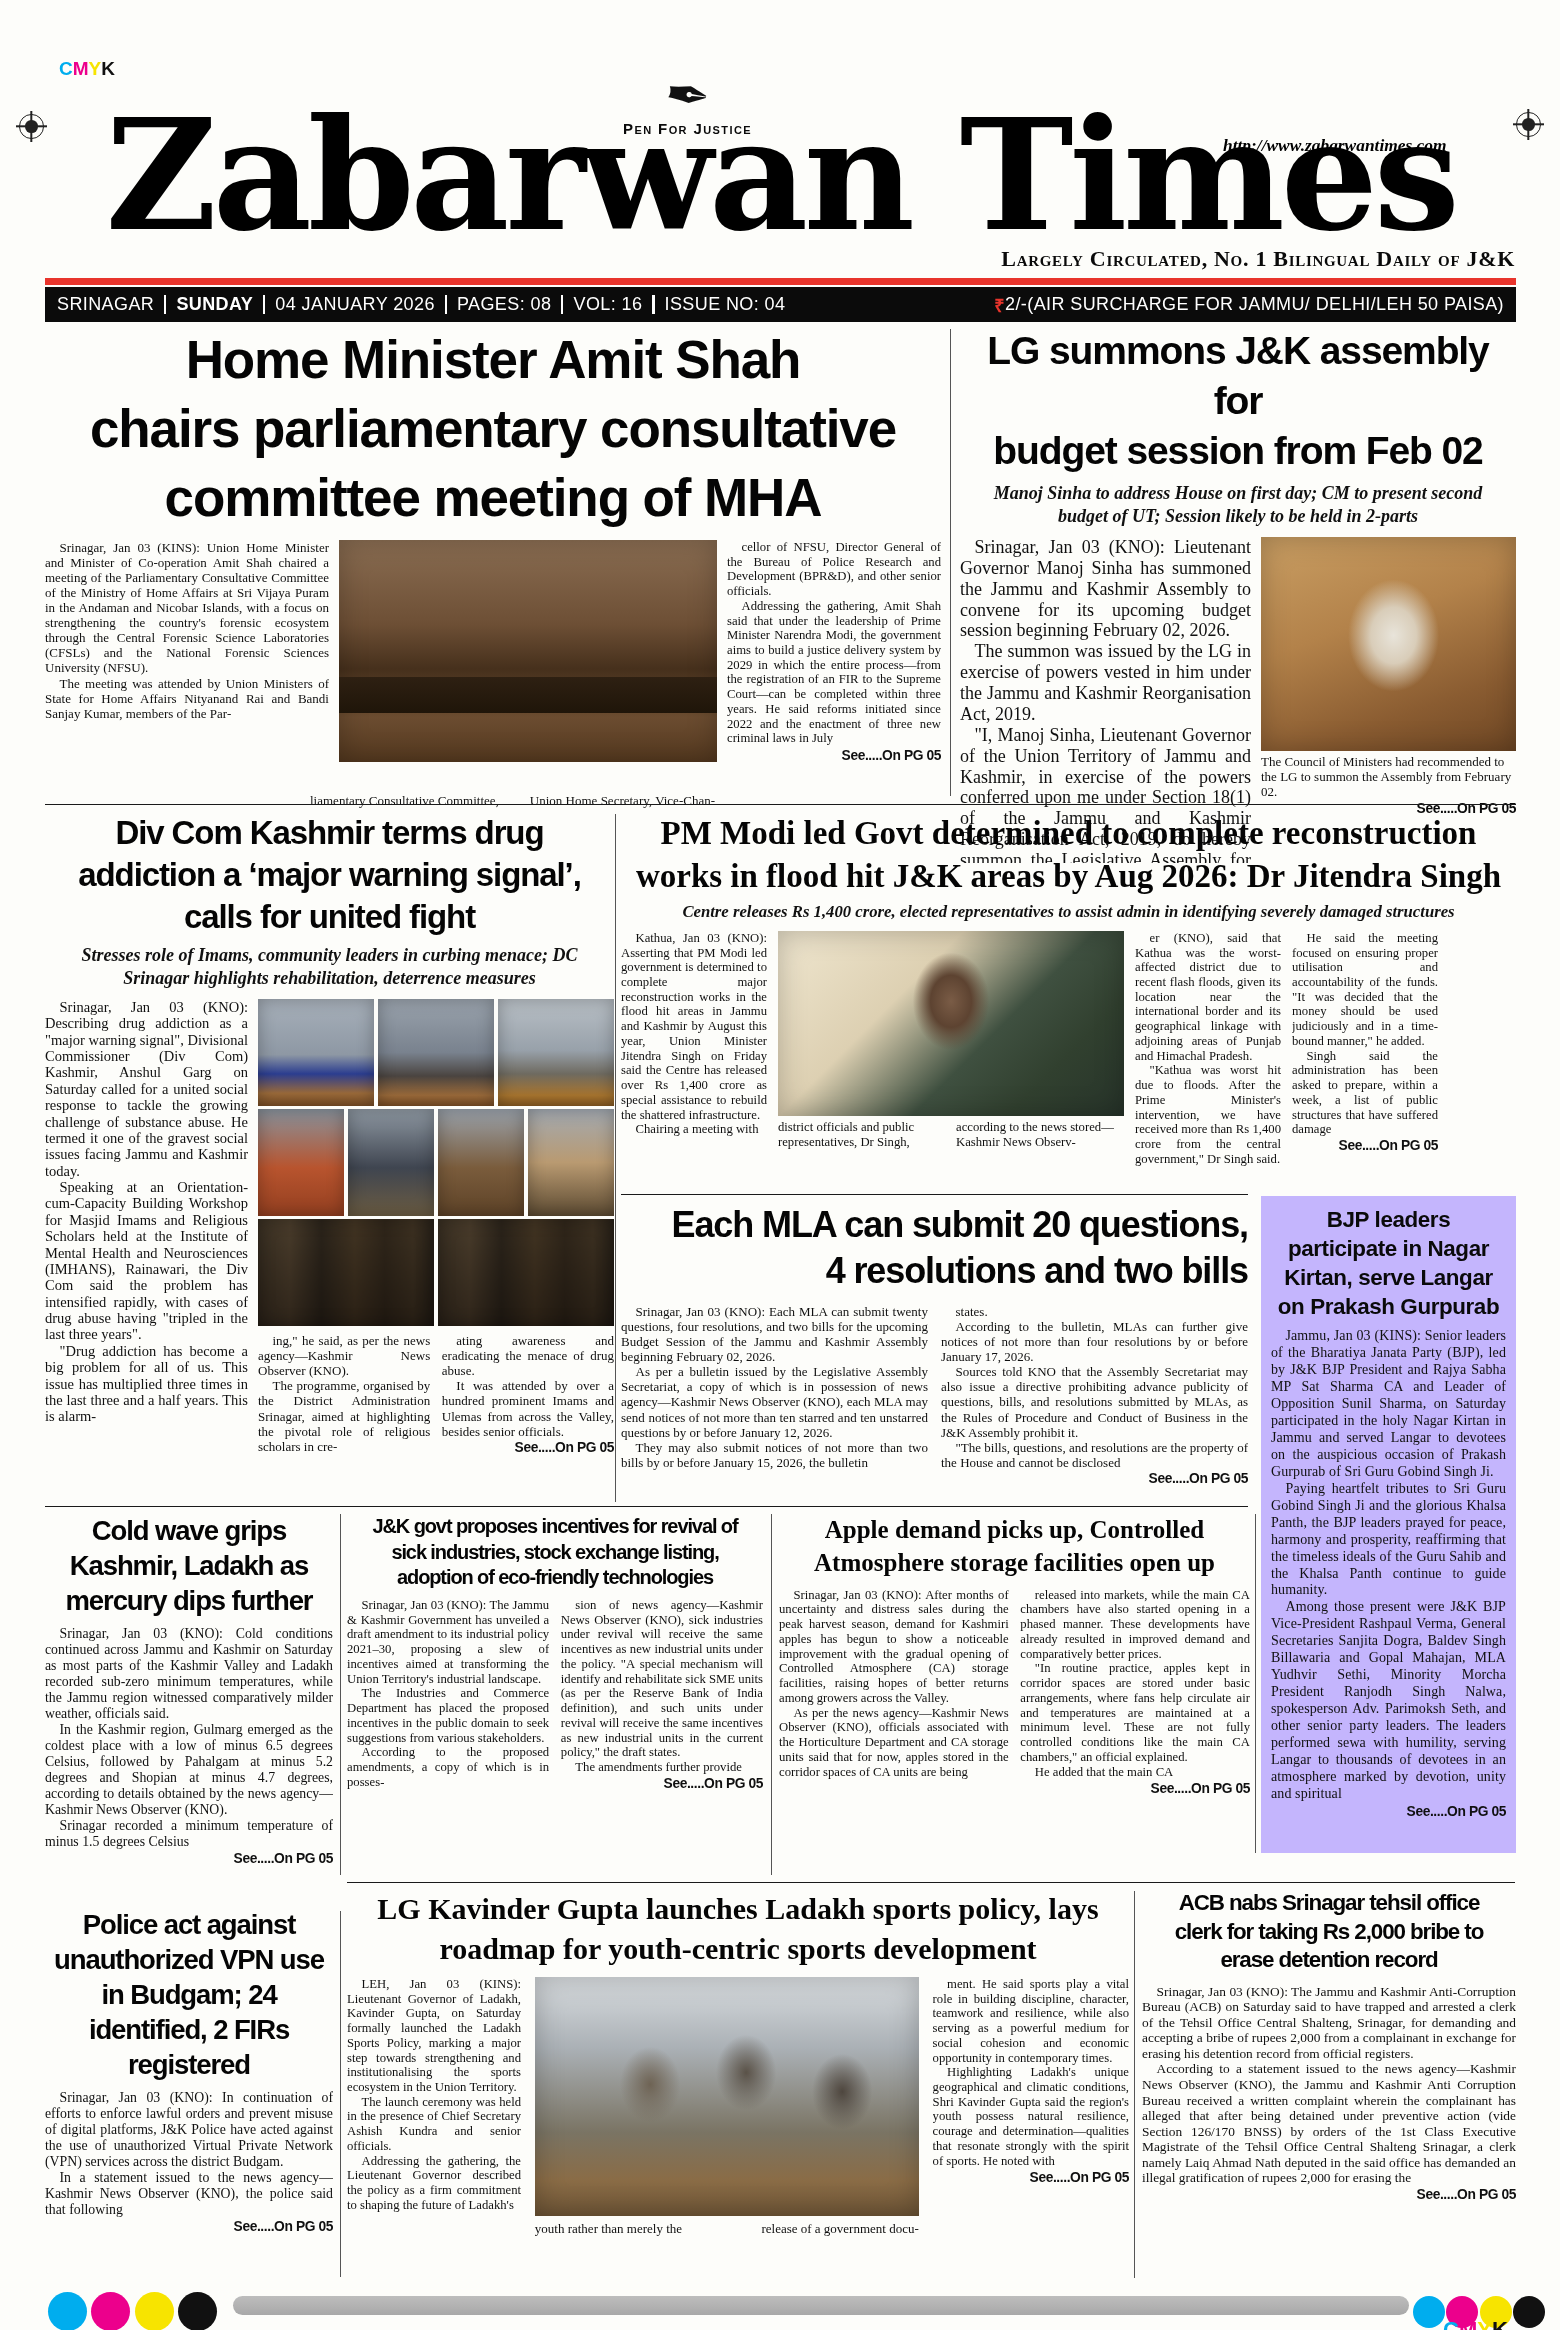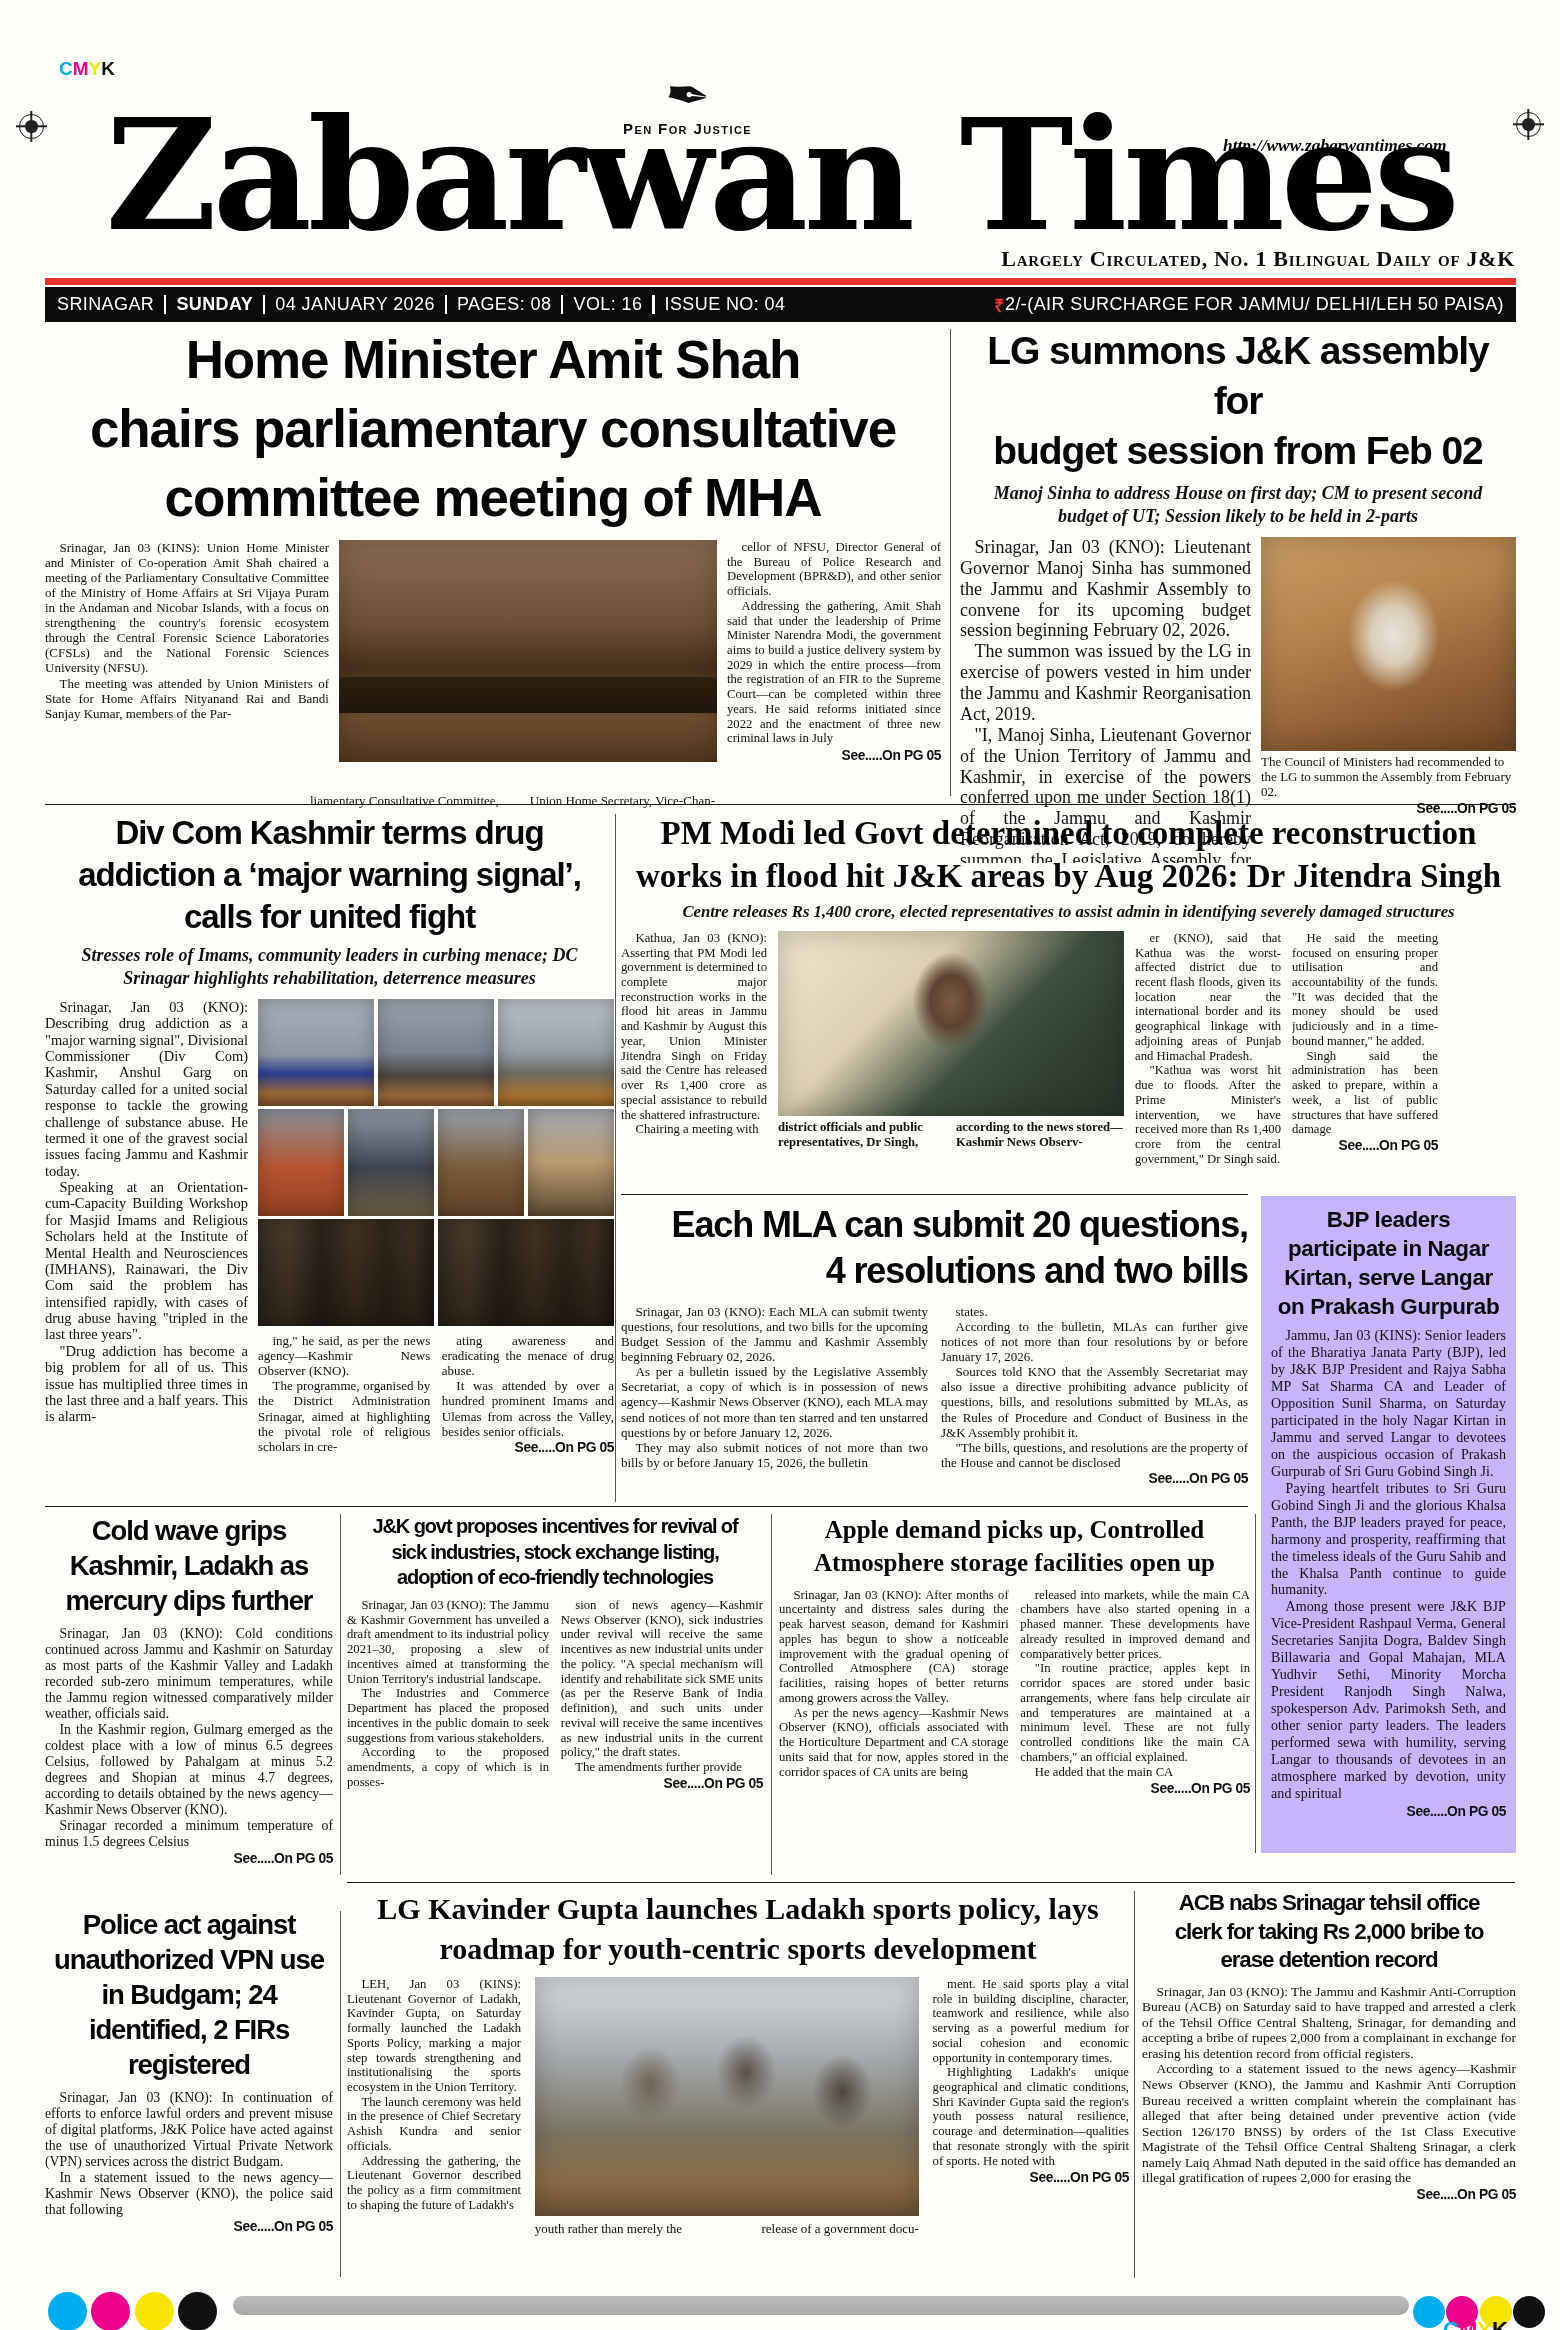--- a/index.html
+++ b/index.html
@@ -98,21 +98,21 @@
   
   #art-pm { left:621px; top:812px; width:895px; height:382px; }
   #art-pm .hl { font-size:33px; line-height:1.3; }
   #art-pm .sub { font-size:16.7px; margin-top:4.3px; }
   #art-pm .cols { display:flex; gap:11px; margin-top:8.7px; height:269px; }
   #art-pm .nc { width:146px; flex:none; font-size:12.7px; }
   #art-pm .pcol { width:346px; flex:none; }
   #ph-jitendra { width:100%; height:185px; background:
       radial-gradient(51px 65px at 50% 38%, #7a5c46 0%, #5d4331 40%, transparent 75%),
       linear-gradient(135deg,#efe6cf 0%,#ddd0b2 35%,#3f5040 60%,#31402f 78%,#27342a 100%); }
-  #art-pm .pcaps { display:flex; gap:10px; margin-top:4.3px;font-weight:bold; }
+  #art-pm .pcaps { display:flex; gap:10px; margin-top:4.3px; }
   #art-pm .pcaps .pc { flex:1; font-size:12.7px; }
   
   #art-mla { left:621px; top:1196px; width:627px; height:307px; }
   #art-mla .hl { font-size:36px; line-height:1.28; margin-top:5.8px;text-align:right; }
   #art-mla .cols { display:flex; gap:13px; margin-top:10px; height:190px; }
   #art-mla .cc { flex:1; font-size:13px; }
   
   #art-bjp { left:1261px; top:1196px; width:255px; height:657px; background:#c4b5fd; padding:8.7px 10px; }
   #art-bjp .hl { font-family:"Liberation Sans", sans-serif; font-weight:bold; font-size:22.4px; line-height:1.3; text-align:center; letter-spacing:-0.4px; }
   #art-bjp .bodytext { margin-top:7.2px; font-size:14px; line-height:1.21; letter-spacing:0.1px; height:500px; }

